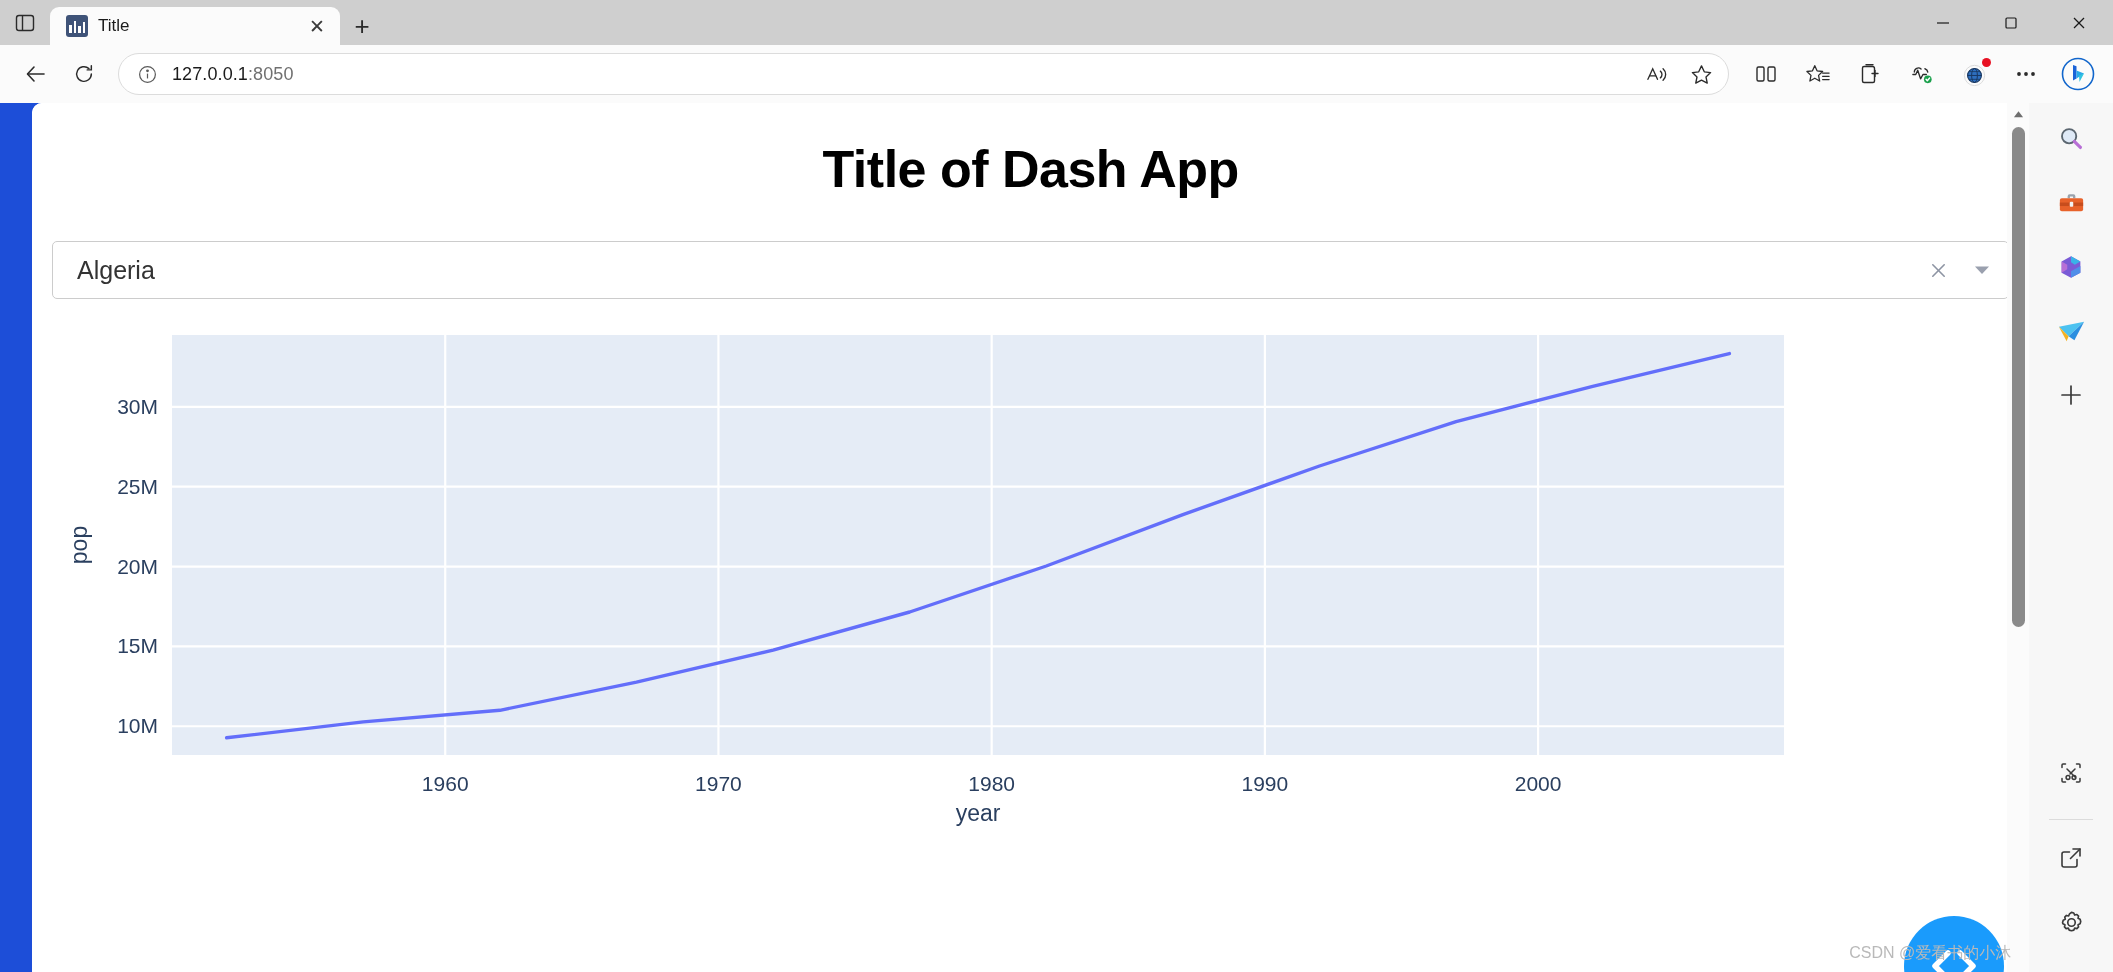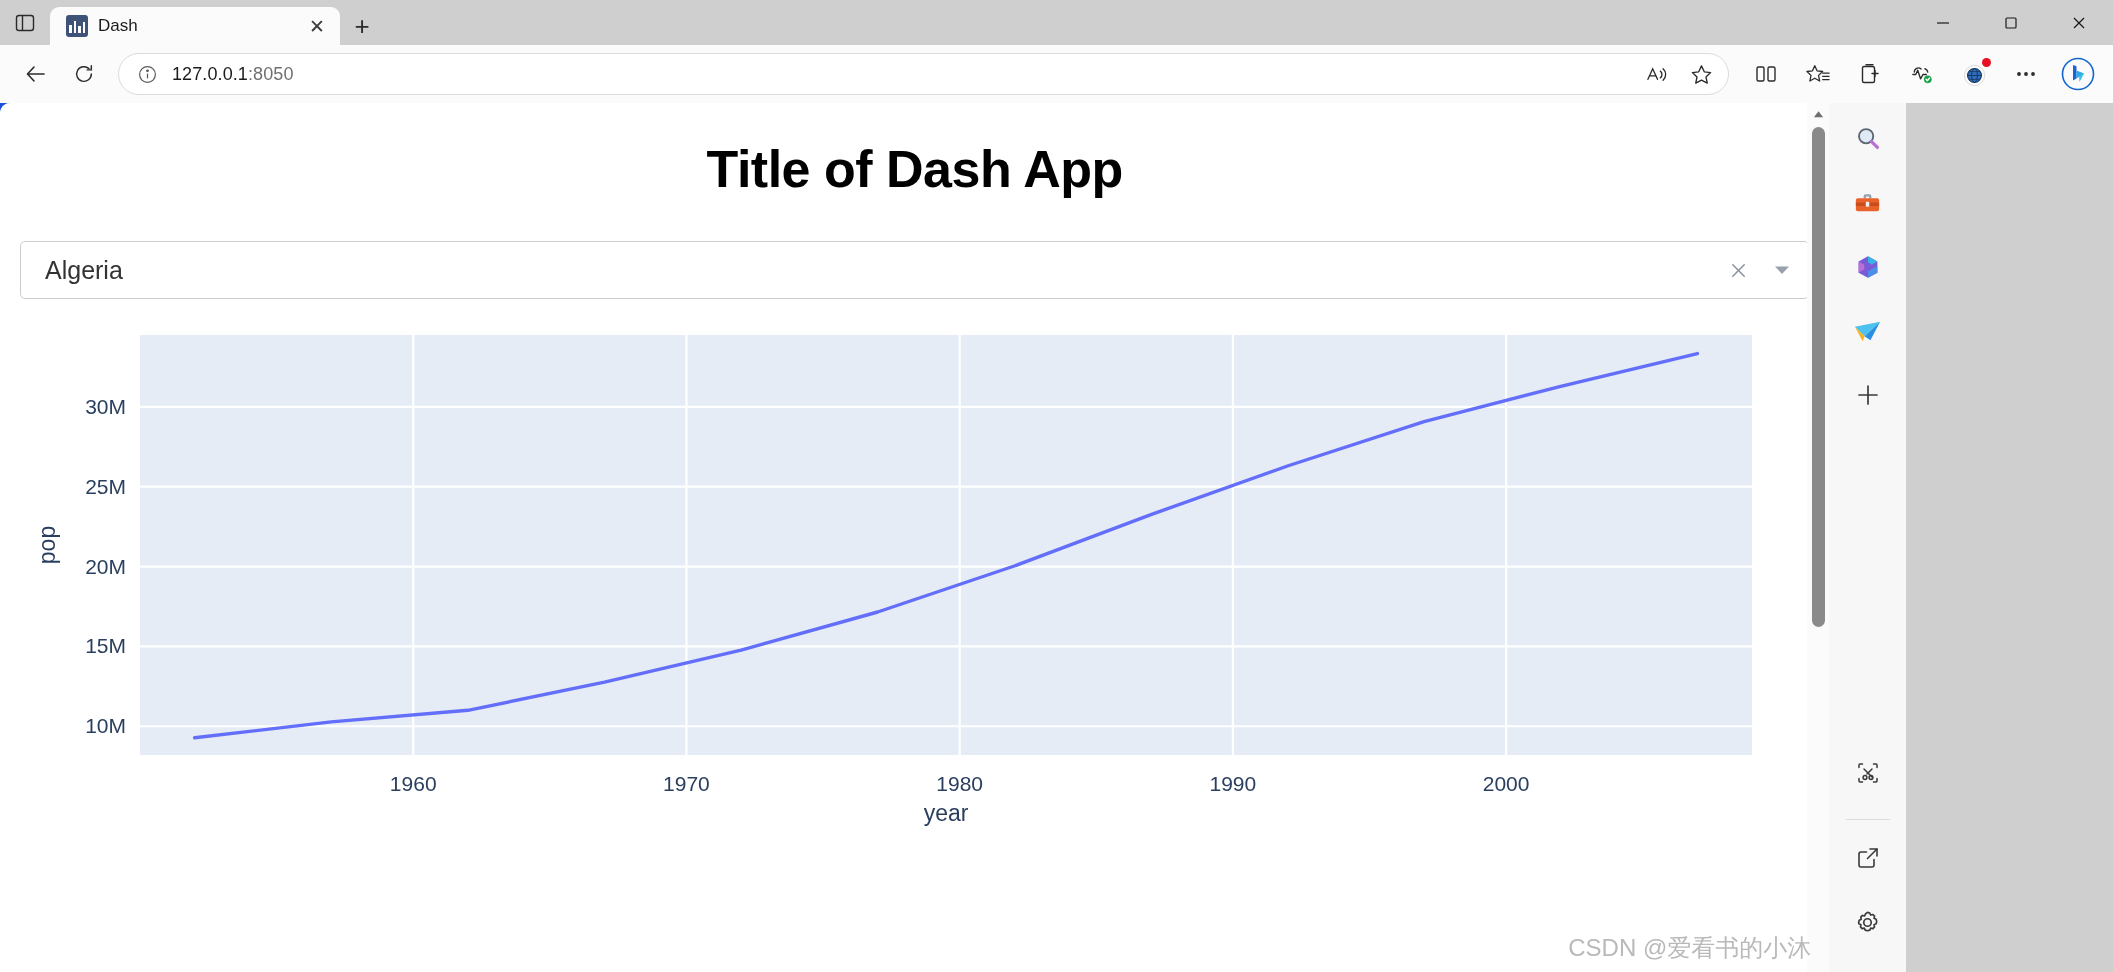--- a/index.html
+++ b/index.html
@@ -111,23 +111,24 @@
   }
   .reddot {
     position: absolute; top: 6px; right: 8px;
     width: 9px; height: 9px; border-radius: 50%;
     background: #e81123;
   }
 
   
   .workspace {
     position: absolute; top: 103px; left: 0;
-    width: 1906px; height: 869px;
+    width: 2113px; height: 869px;
     background: #1d4ed8;
     display: flex;
+    padding-left: 32px;
   }
   .viewport-wrap {
     position: relative;
     width: 2028px; height: 869px;
     background: #ffffff;
     border-radius: 10px 0 0 0;
     overflow: hidden;
   }
   .page {
     position: absolute; inset: 0;
@@ -218,21 +219,21 @@
     left: 1872px; top: 813px;
     width: 100px; height: 100px;
     border-radius: 50%;
     background: #1a9bfc;
     display: flex; align-items: center; justify-content: center;
     z-index: 30;
   }
   .watermark {
     position: absolute;
     right: 18px; bottom: 8px;
-    font-size: 24px;
+    font-size: 16px;
     color: #b9b9b9;
     z-index: 40;
     white-space: nowrap;
   }
 </style>
 </head>
 <body>
 
 <div class="titlebar">
   <div class="tb-left">
@@ -242,21 +243,21 @@
         <line x1="8.5" y1="3.5" x2="8.5" y2="18.5"></line>
       </svg>
     </div>
     <div class="tab">
       <span class="tab-favicon">
         <i style="height:8px"></i>
           <i style="height:12px"></i>
           <i style="height:7px"></i>
           <i style="height:11px"></i>
       </span>
-      <span class="tab-title">Dash</span>
+      <span class="tab-title">Title</span>
       <span class="tab-close">✕</span>
     </div>
     <div class="newtab-btn">+</div>
   </div>
   <div class="wincontrols">
     <div class="wc">
       <svg width="16" height="16" viewBox="0 0 16 16" stroke="currentColor" stroke-width="1.2">
           <line x1="2" y1="8" x2="14" y2="8"></line>
         </svg>
     </div>

